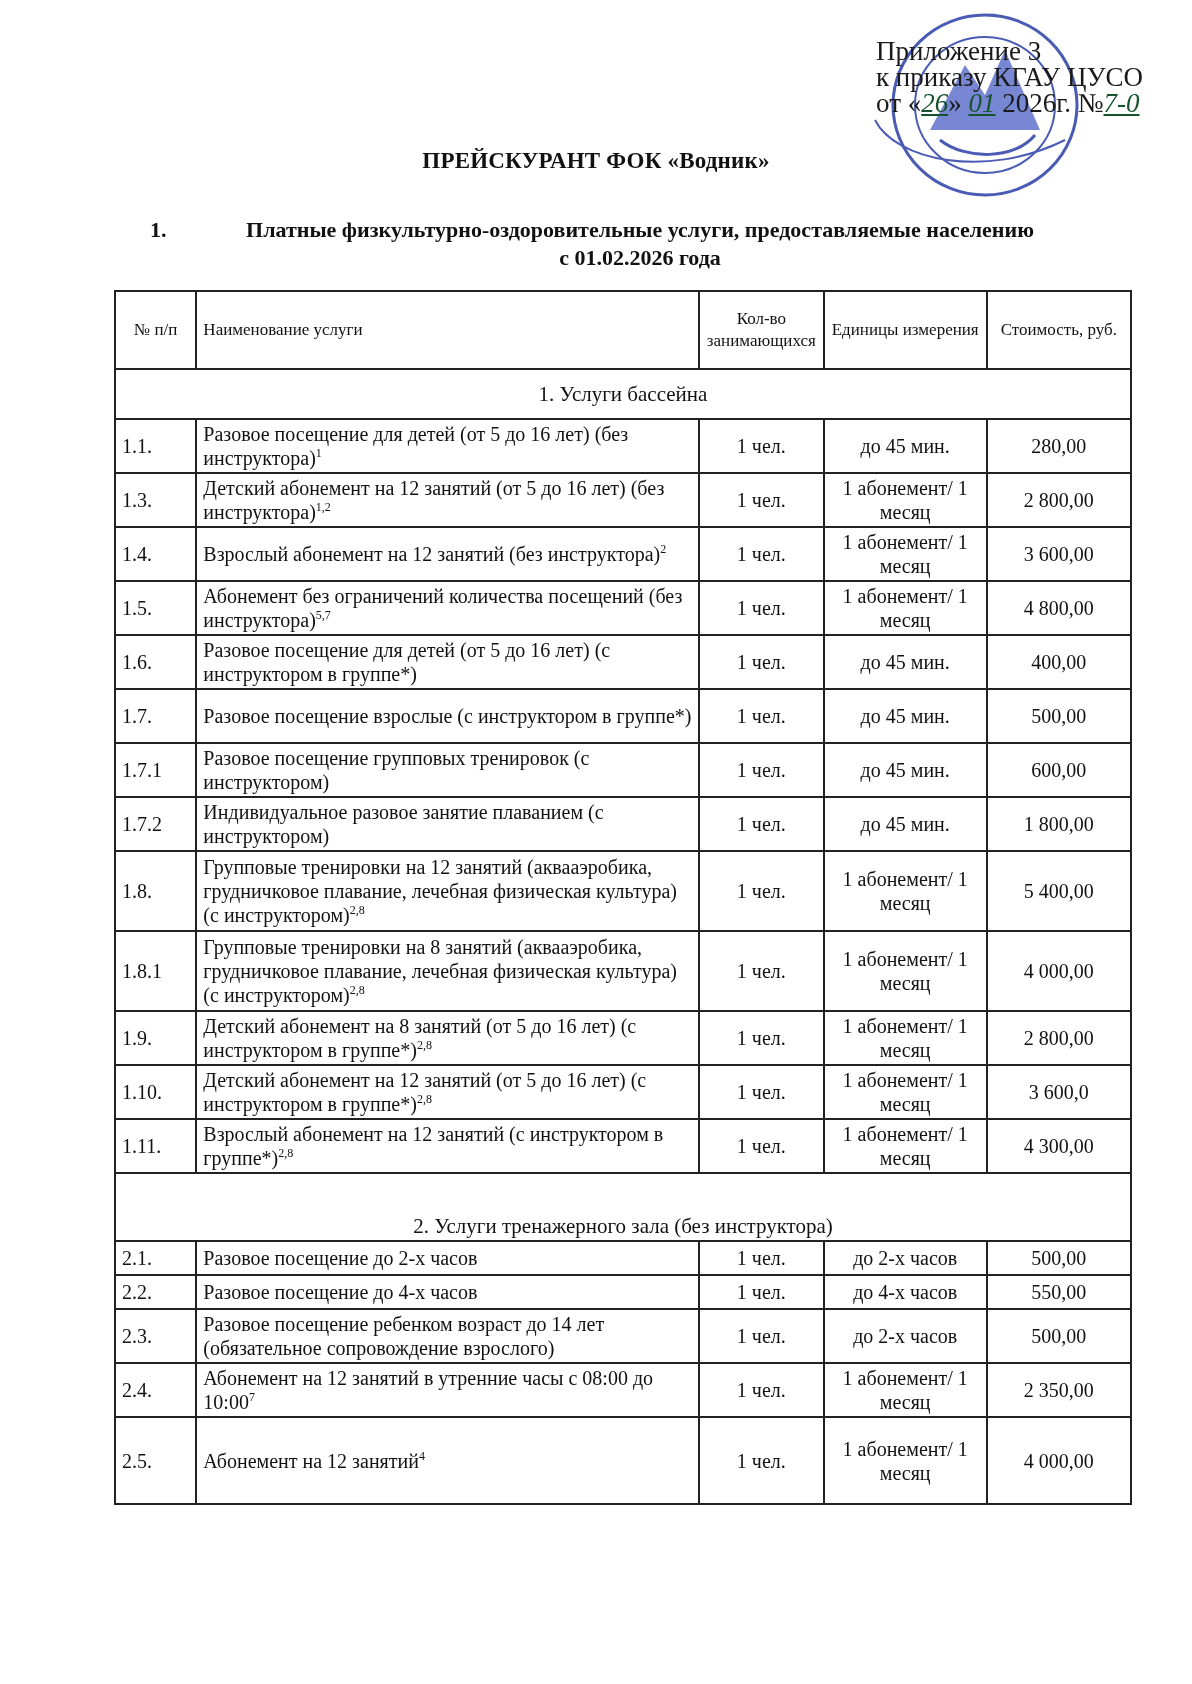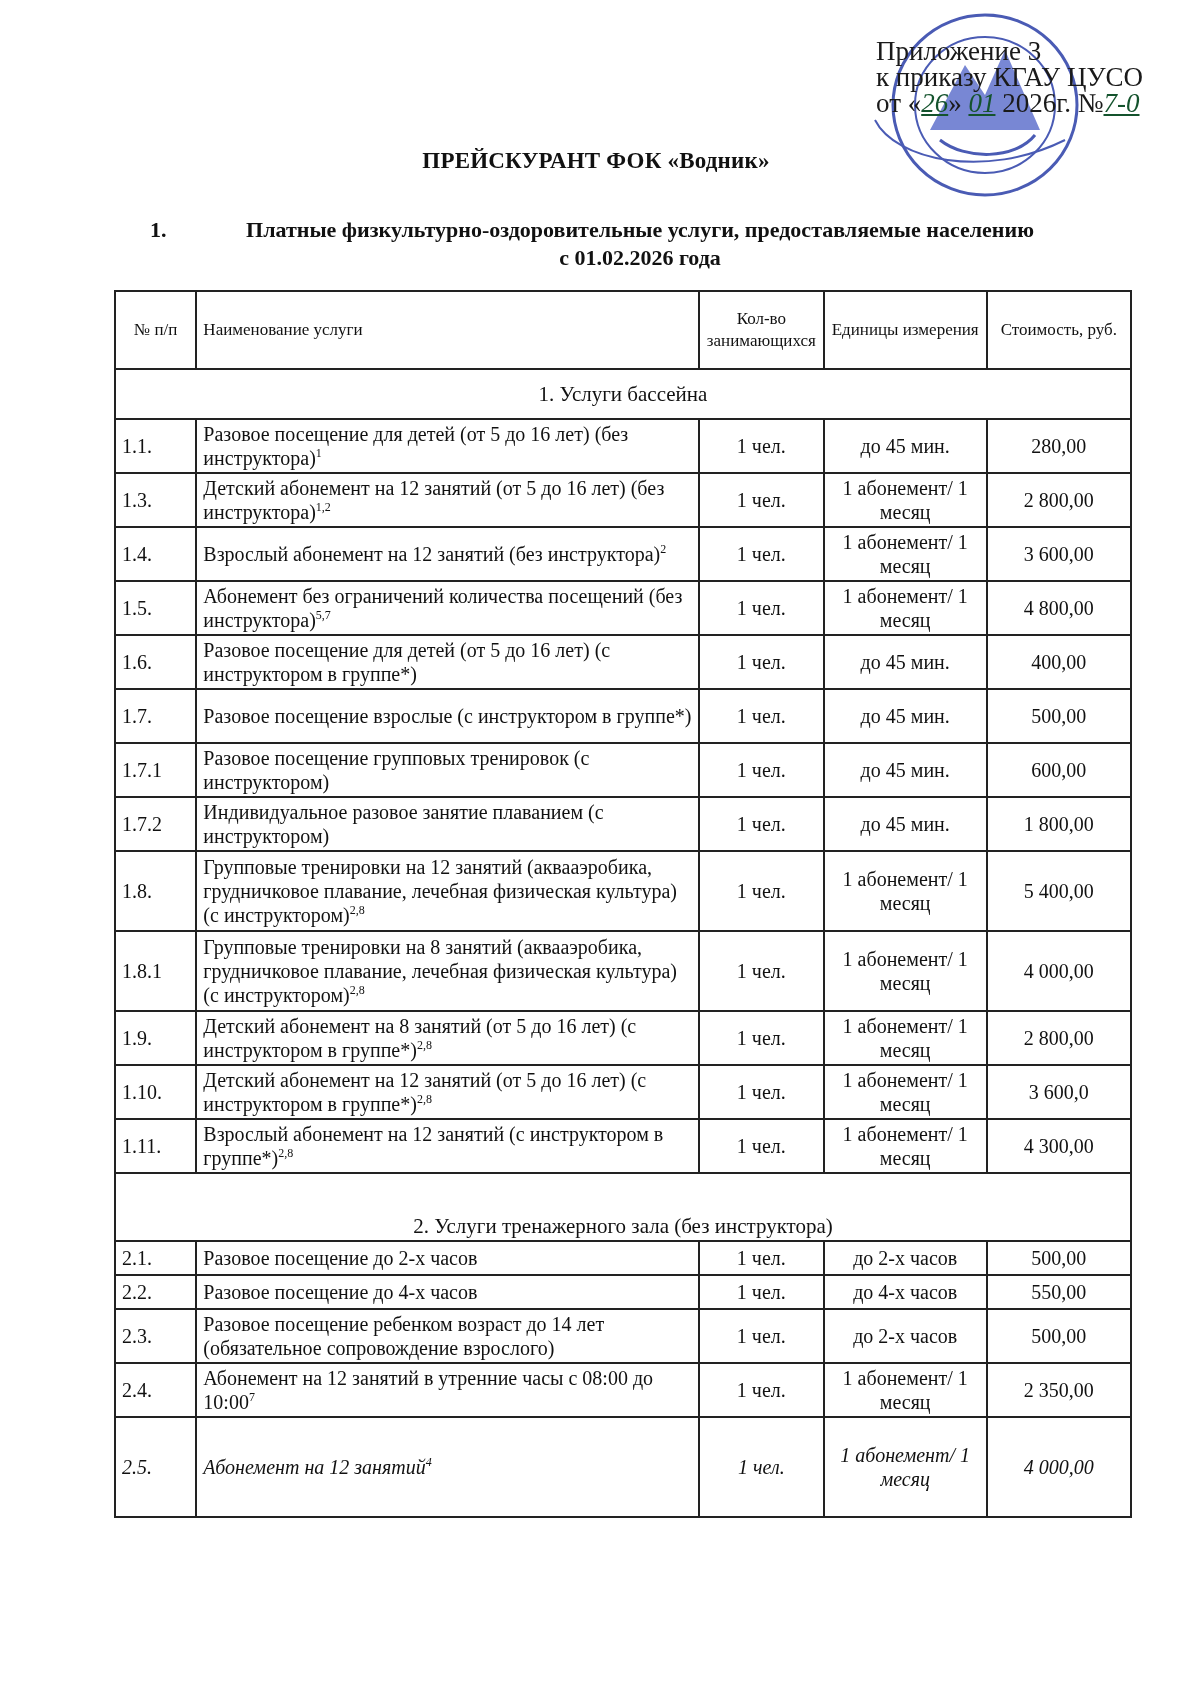--- a/index.html
+++ b/index.html
@@ -201,21 +201,21 @@
         <td class="c-unit"><span>до 2-х часов</span></td>
         <td class="c-price"><span>500,00</span></td>
       </tr>
       <tr class="r1">
         <td class="c-num"><span>2.4.</span></td>
         <td class="c-name"><span>Абонемент на 12 занятий в утренние часы с 08:00 до 10:00</span><sup>7</sup></td>
         <td class="c-qty"><span>1 чел.</span></td>
         <td class="c-unit"><span>1 абонемент/ 1 месяц</span></td>
         <td class="c-price"><span>2 350,00</span></td>
       </tr>
-      <tr class="r1" style="height: 100px; font-style: italic;">
+      <tr class="r1" style="height: 87px;">
         <td class="c-num"><span>2.5.</span></td>
         <td class="c-name"><span>Абонемент на 12 занятий</span><sup>4</sup></td>
         <td class="c-qty"><span>1 чел.</span></td>
         <td class="c-unit"><span>1 абонемент/ 1 месяц</span></td>
         <td class="c-price"><span>4 000,00</span></td>
       </tr>
     </tbody>
 </table>
 
 </body></html>

